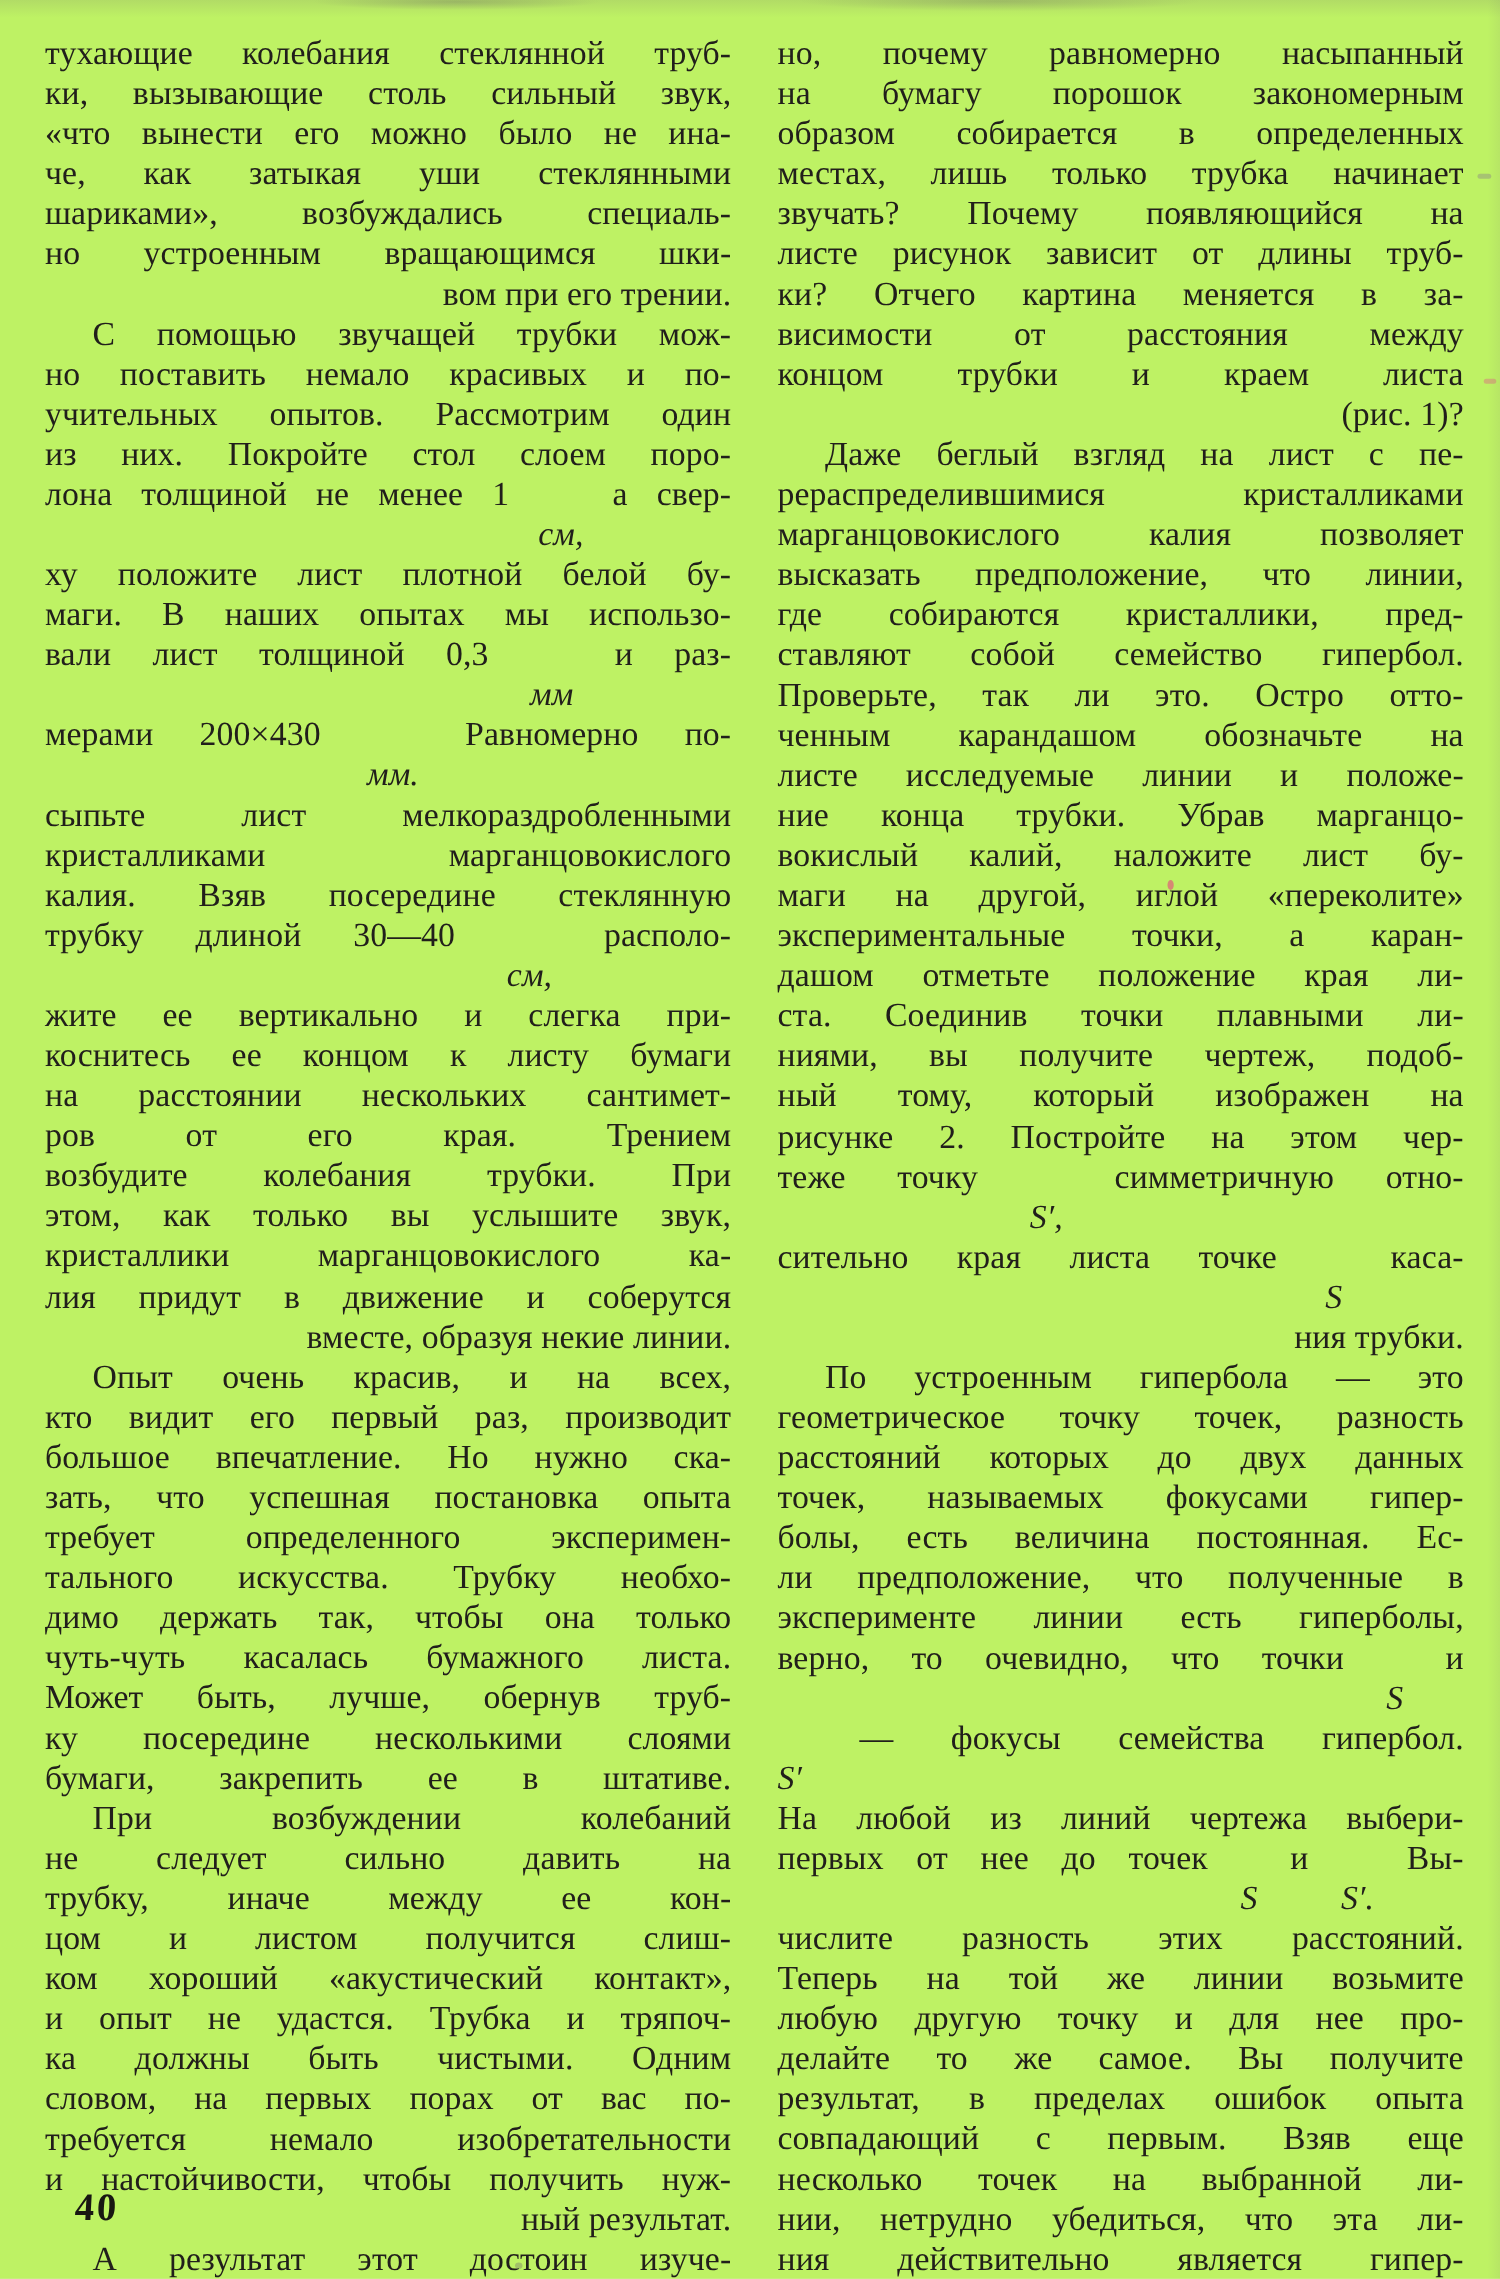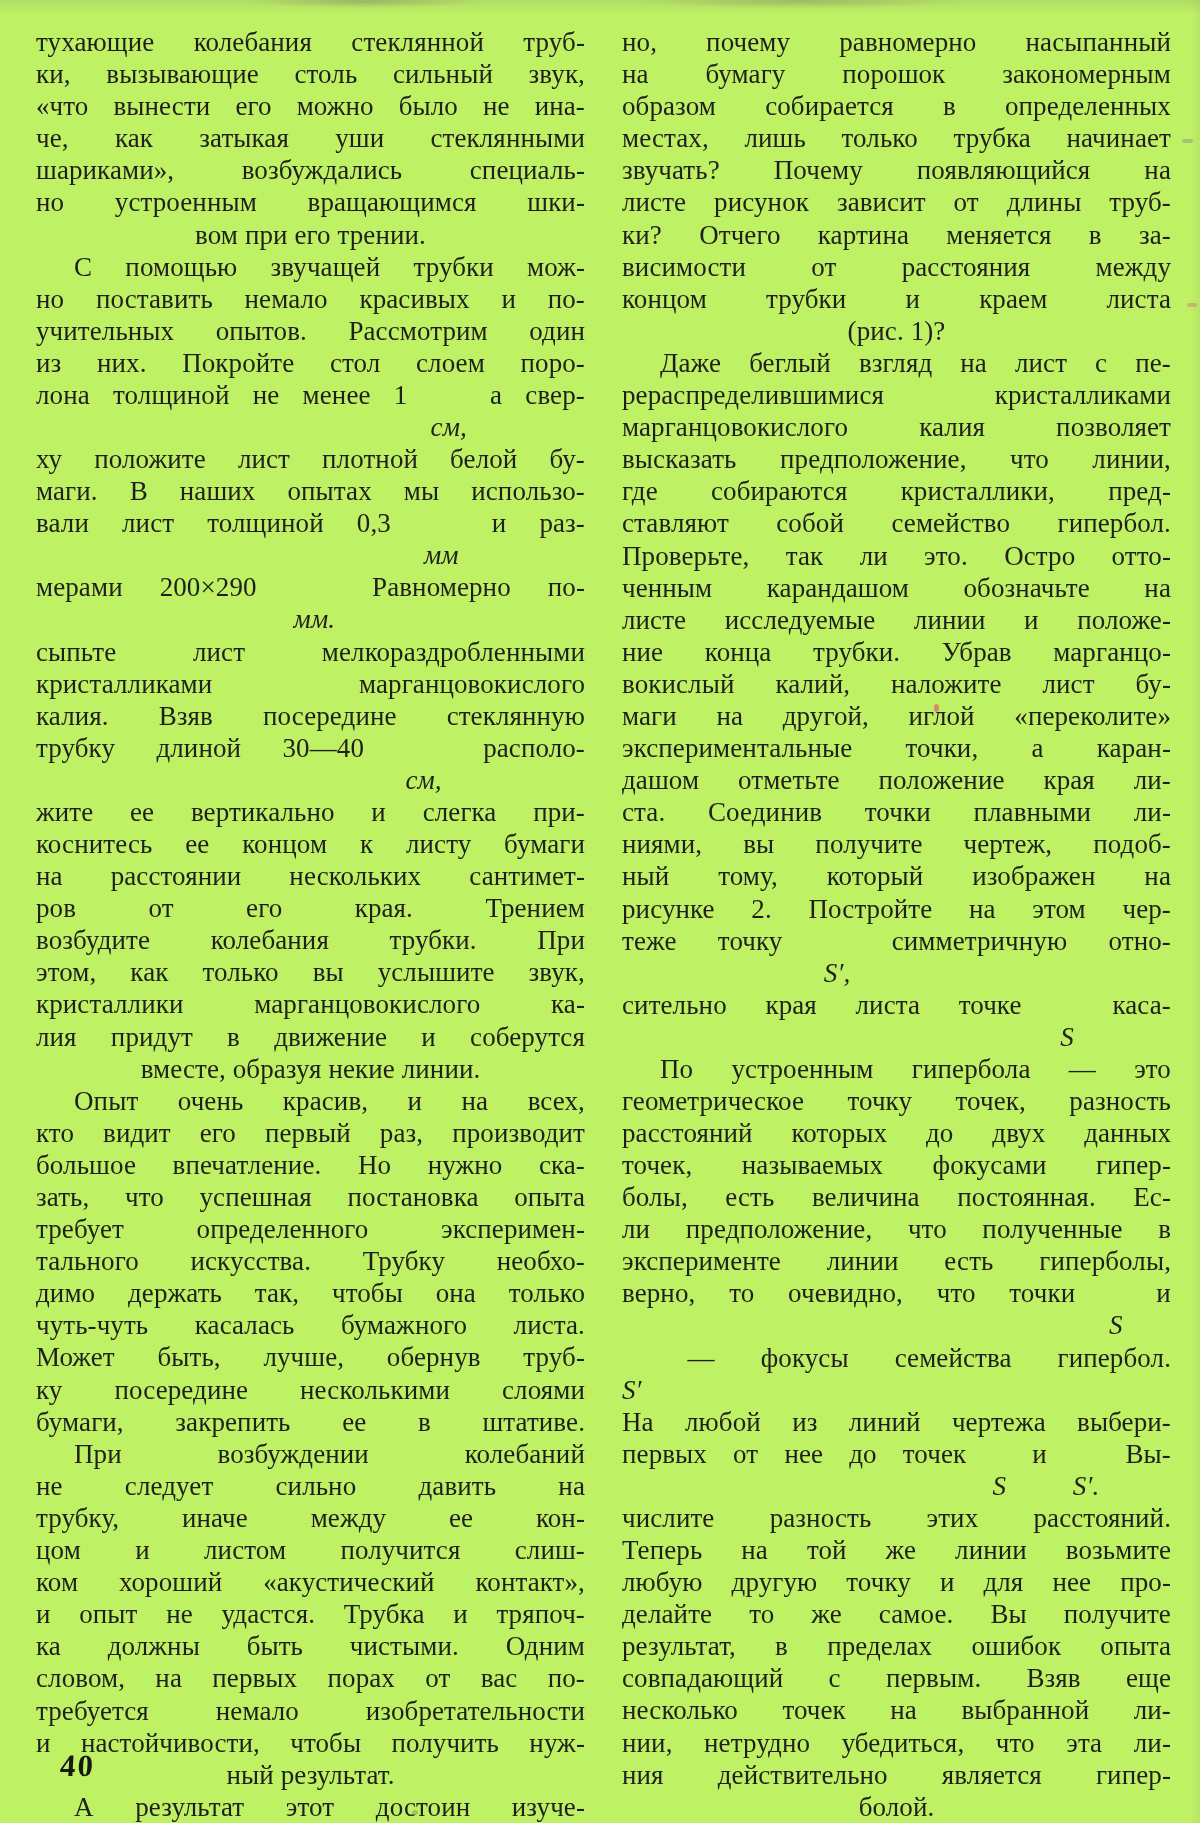--- a/index.html
+++ b/index.html
@@ -30,21 +30,21 @@
     position:absolute;top:26px;width:549px;
     font-size:27px;line-height:32.1px;
     letter-spacing:0.1px;
   }
   #column-left{left:36px;}
   #column-right{left:622px;}
   .line{
     display:flex;justify-content:space-between;
     white-space:pre;
   }
-  .line.endline{display:block;text-align:center;font-family:Liberation Serif, serif;}
+  .line.endline{display:block;text-align:right;font-family:Liberation Serif, serif;}
   .line.indent{padding-left:38px;}
   .it{font-style:italic;margin-top:32px;}
   #page-number{
     position:absolute;left:60px;top:1748px;
     font-size:31px;font-weight:700;letter-spacing:2px;
     color:#181712;
     transform:skewX(-3deg);
   }
   .smudge{position:absolute;pointer-events:none;}
   #smudge-top-1{left:250px;top:-5px;width:230px;height:13px;
@@ -69,21 +69,21 @@
       <div class="line"><span>но</span><span>устроенным</span><span>вращающимся</span><span>шки-</span></div>
       <div class="line endline"><span>вом</span> <span>при</span> <span>его</span> <span>трении.</span></div>
       <div class="line indent"><span>С</span><span>помощью</span><span>звучащей</span><span>трубки</span><span>мож-</span></div>
       <div class="line"><span>но</span><span>поставить</span><span>немало</span><span>красивых</span><span>и</span><span>по-</span></div>
       <div class="line"><span>учительных</span><span>опытов.</span><span>Рассмотрим</span><span>один</span></div>
       <div class="line"><span>из</span><span>них.</span><span>Покройте</span><span>стол</span><span>слоем</span><span>поро-</span></div>
       <div class="line"><span>лона</span><span>толщиной</span><span>не</span><span>менее</span><span>1</span><span class="it">см,</span><span>а</span><span>свер-</span></div>
       <div class="line"><span>ху</span><span>положите</span><span>лист</span><span>плотной</span><span>белой</span><span>бу-</span></div>
       <div class="line"><span>маги.</span><span>В</span><span>наших</span><span>опытах</span><span>мы</span><span>использо-</span></div>
       <div class="line"><span>вали</span><span>лист</span><span>толщиной</span><span>0,3</span><span class="it">мм</span><span>и</span><span>раз-</span></div>
-      <div class="line"><span>мерами</span><span>200×290</span><span class="it">мм.</span><span>Равномерно</span><span>по-</span></div>
+      <div class="line"><span>мерами</span><span>200×430</span><span class="it">мм.</span><span>Равномерно</span><span>по-</span></div>
       <div class="line"><span>сыпьте</span><span>лист</span><span>мелкораздробленными</span></div>
       <div class="line"><span>кристалликами</span><span>марганцовокислого</span></div>
       <div class="line"><span>калия.</span><span>Взяв</span><span>посередине</span><span>стеклянную</span></div>
       <div class="line"><span>трубку</span><span>длиной</span><span>30—40</span><span class="it">см,</span><span>располо-</span></div>
       <div class="line"><span>жите</span><span>ее</span><span>вертикально</span><span>и</span><span>слегка</span><span>при-</span></div>
       <div class="line"><span>коснитесь</span><span>ее</span><span>концом</span><span>к</span><span>листу</span><span>бумаги</span></div>
       <div class="line"><span>на</span><span>расстоянии</span><span>нескольких</span><span>сантимет-</span></div>
       <div class="line"><span>ров</span><span>от</span><span>его</span><span>края.</span><span>Трением</span></div>
       <div class="line"><span>возбудите</span><span>колебания</span><span>трубки.</span><span>При</span></div>
       <div class="line"><span>этом,</span><span>как</span><span>только</span><span>вы</span><span>услышите</span><span>звук,</span></div>
@@ -139,20 +139,21 @@
       <div class="line"><span>вокислый</span><span>калий,</span><span>наложите</span><span>лист</span><span>бу-</span></div>
       <div class="line"><span>маги</span><span>на</span><span>другой,</span><span>иглой</span><span>«переколите»</span></div>
       <div class="line"><span>экспериментальные</span><span>точки,</span><span>а</span><span>каран-</span></div>
       <div class="line"><span>дашом</span><span>отметьте</span><span>положение</span><span>края</span><span>ли-</span></div>
       <div class="line"><span>ста.</span><span>Соединив</span><span>точки</span><span>плавными</span><span>ли-</span></div>
       <div class="line"><span>ниями,</span><span>вы</span><span>получите</span><span>чертеж,</span><span>подоб-</span></div>
       <div class="line"><span>ный</span><span>тому,</span><span>который</span><span>изображен</span><span>на</span></div>
       <div class="line"><span>рисунке</span><span>2.</span><span>Постройте</span><span>на</span><span>этом</span><span>чер-</span></div>
       <div class="line"><span>теже</span><span>точку</span><span class="it">S′,</span><span>симметричную</span><span>отно-</span></div>
       <div class="line"><span>сительно</span><span>края</span><span>листа</span><span>точке</span><span class="it">S</span><span>каса-</span></div>
+      <div class="line endline"><span>ния</span> <span>трубки.</span></div>
       <div class="line indent"><span>По</span><span>устроенным</span><span>гипербола</span><span>—</span><span>это</span></div>
       <div class="line"><span>геометрическое</span><span>точку</span><span>точек,</span><span>разность</span></div>
       <div class="line"><span>расстояний</span><span>которых</span><span>до</span><span>двух</span><span>данных</span></div>
       <div class="line"><span>точек,</span><span>называемых</span><span>фокусами</span><span>гипер-</span></div>
       <div class="line"><span>болы,</span><span>есть</span><span>величина</span><span>постоянная.</span><span>Ес-</span></div>
       <div class="line"><span>ли</span><span>предположение,</span><span>что</span><span>полученные</span><span>в</span></div>
       <div class="line"><span>эксперименте</span><span>линии</span><span>есть</span><span>гиперболы,</span></div>
       <div class="line"><span>верно,</span><span>то</span><span>очевидно,</span><span>что</span><span>точки</span><span class="it">S</span><span>и</span></div>
       <div class="line"><span class="it">S′</span><span>—</span><span>фокусы</span><span>семейства</span><span>гипербол.</span></div>
       <div class="line"><span>На</span><span>любой</span><span>из</span><span>линий</span><span>чертежа</span><span>выбери-</span></div>

